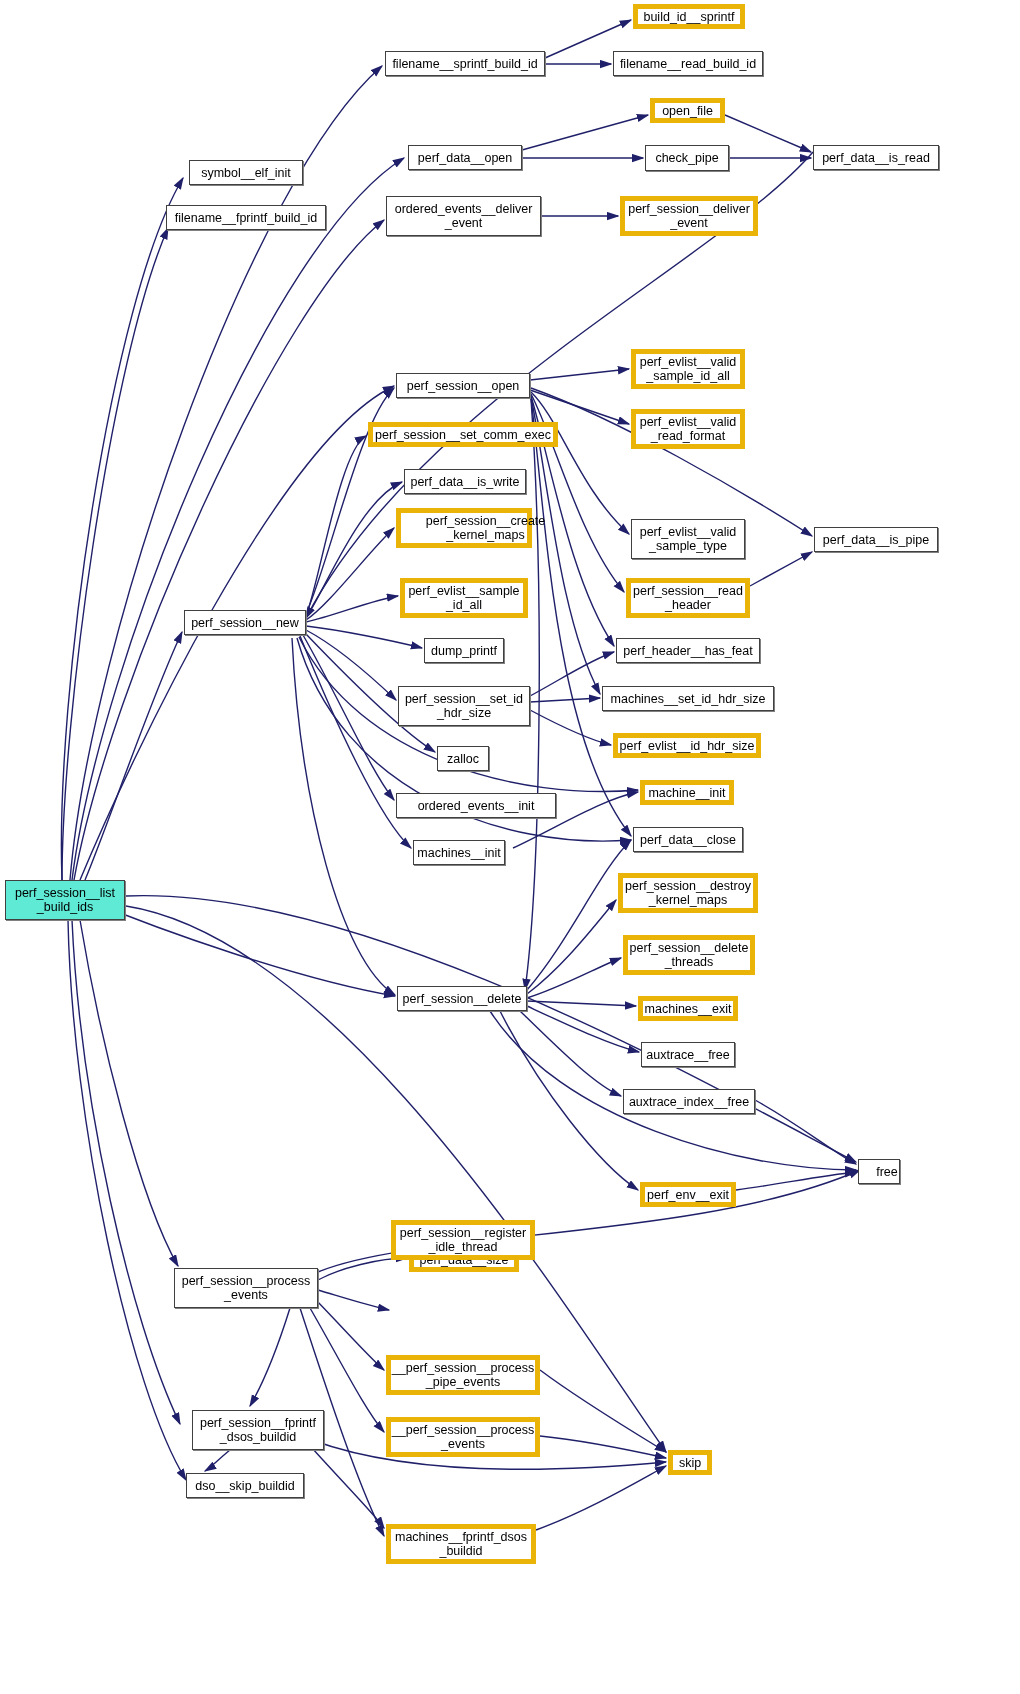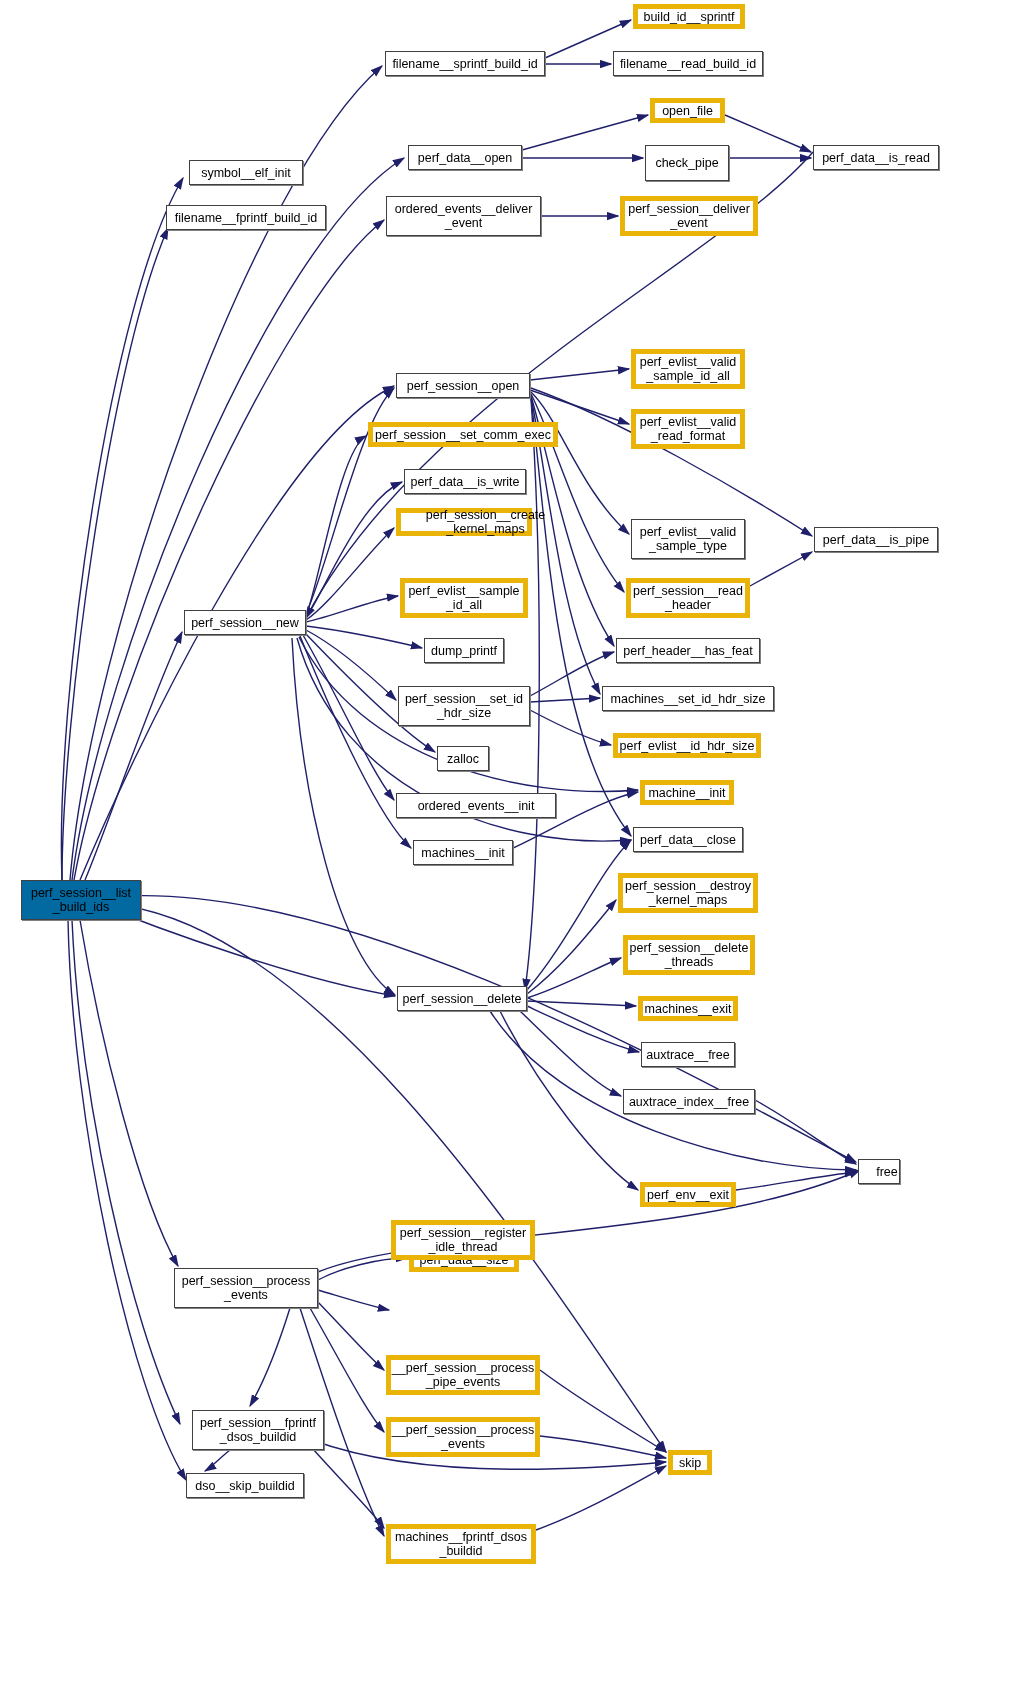--- a/index.html
+++ b/index.html
@@ -39,23 +39,22 @@
   }
   .node.grey-border {
     border: 1px solid #404040;
     box-shadow: 1px 1px 0 0 #808080;
   }
   .node.red-border {
     border: 5px solid #eab308;
   }
   .node.root {
     border: 1px solid #404040;
-    background: #0369a1;
+    background: #5eead4;
     box-shadow: 1px 1px 0 0 #808080;
-    margin-left: 16px;
   }
 </style>
 </head>
 <body>
 
 <div id="canvas">
   <svg id="edges" viewBox="0 0 1020 1694" xmlns="http://www.w3.org/2000/svg">
     <defs>
       <marker id="arrow" markerWidth="9" markerHeight="9" refX="8" refY="3" orient="auto" markerUnits="strokeWidth">
         <path d="M0,0 L0,6 L9,3 z" fill="#20206a"></path>
@@ -138,52 +137,52 @@
   <div id="node-layer">
       <div class="node root" style="left: 5px; top: 880px; width: 120px; height: 40px;">perf_session__list
 _build_ids</div>
       <div class="node grey-border" style="left: 189px; top: 160px; width: 114px; height: 25px;">symbol__elf_init</div>
       <div class="node grey-border" style="left: 166px; top: 205px; width: 160px; height: 25px;">filename__fprintf_build_id</div>
       <div class="node grey-border" style="left: 385px; top: 51px; width: 160px; height: 25px;">filename__sprintf_build_id</div>
       <div class="node red-border" style="left: 633px; top: 4px; width: 112px; height: 25px;">build_id__sprintf</div>
       <div class="node grey-border" style="left: 613px; top: 51px; width: 150px; height: 25px;">filename__read_build_id</div>
       <div class="node grey-border" style="left: 408px; top: 145px; width: 114px; height: 25px;">perf_data__open</div>
       <div class="node red-border" style="left: 650px; top: 98px; width: 75px; height: 25px;">open_file</div>
-      <div class="node grey-border" style="left: 645px; top: 145px; width: 84px; height: 36px;">check_pipe</div>
+      <div class="node grey-border" style="left: 645px; top: 145px; width: 84px; height: 26px;">check_pipe</div>
       <div class="node grey-border" style="left: 813px; top: 145px; width: 126px; height: 25px;">perf_data__is_read</div>
       <div class="node grey-border" style="left: 386px; top: 196px; width: 155px; height: 40px;">ordered_events__deliver
 _event</div>
       <div class="node red-border" style="left: 620px; top: 196px; width: 138px; height: 40px;">perf_session__deliver
 _event</div>
       <div class="node grey-border" style="left: 396px; top: 373px; width: 134px; height: 25px;">perf_session__open</div>
       <div class="node red-border" style="left: 631px; top: 349px; width: 114px; height: 40px;">perf_evlist__valid
 _sample_id_all</div>
       <div class="node red-border" style="left: 631px; top: 409px; width: 114px; height: 40px;">perf_evlist__valid
 _read_format</div>
       <div class="node grey-border" style="left: 631px; top: 519px; width: 114px; height: 40px;">perf_evlist__valid
 _sample_type</div>
       <div class="node red-border" style="left: 626px; top: 578px; width: 124px; height: 40px;">perf_session__read
 _header</div>
       <div class="node grey-border" style="left: 814px; top: 527px; width: 124px; height: 25px;">perf_data__is_pipe</div>
       <div class="node red-border" style="left: 368px; top: 422px; width: 190px; height: 25px;">perf_session__set_comm_exec</div>
       <div class="node grey-border" style="left: 404px; top: 469px; width: 122px; height: 25px;">perf_data__is_write</div>
-      <div class="node red-border" style="left: 396px; top: 508px; width: 136px; height: 28px; padding-left: 46px;">perf_session__create
+      <div class="node red-border" style="left: 396px; top: 508px; width: 136px; height: 40px; padding-left: 46px;">perf_session__create
 _kernel_maps</div>
       <div class="node red-border" style="left: 400px; top: 578px; width: 128px; height: 40px;">perf_evlist__sample
 _id_all</div>
       <div class="node grey-border" style="left: 184px; top: 610px; width: 122px; height: 25px;">perf_session__new</div>
       <div class="node grey-border" style="left: 424px; top: 638px; width: 80px; height: 25px;">dump_printf</div>
       <div class="node grey-border" style="left: 398px; top: 686px; width: 132px; height: 40px;">perf_session__set_id
 _hdr_size</div>
       <div class="node grey-border" style="left: 616px; top: 638px; width: 144px; height: 25px;">perf_header__has_feat</div>
       <div class="node grey-border" style="left: 602px; top: 686px; width: 172px; height: 25px;">machines__set_id_hdr_size</div>
       <div class="node red-border" style="left: 613px; top: 733px; width: 148px; height: 25px;">perf_evlist__id_hdr_size</div>
       <div class="node grey-border" style="left: 437px; top: 746px; width: 52px; height: 25px;">zalloc</div>
       <div class="node grey-border" style="left: 396px; top: 793px; width: 160px; height: 25px;">ordered_events__init</div>
-      <div class="node grey-border" style="left: 413px; top: 840px; width: 100px; height: 25px;">machines__init</div>
+      <div class="node grey-border" style="left: 413px; top: 840px; width: 92px; height: 25px;">machines__init</div>
       <div class="node red-border" style="left: 640px; top: 780px; width: 94px; height: 25px;">machine__init</div>
       <div class="node grey-border" style="left: 633px; top: 827px; width: 110px; height: 25px;">perf_data__close</div>
       <div class="node red-border" style="left: 618px; top: 873px; width: 140px; height: 40px;">perf_session__destroy
 _kernel_maps</div>
       <div class="node red-border" style="left: 623px; top: 935px; width: 132px; height: 40px;">perf_session__delete
 _threads</div>
       <div class="node grey-border" style="left: 397px; top: 986px; width: 130px; height: 25px;">perf_session__delete</div>
       <div class="node red-border" style="left: 638px; top: 996px; width: 100px; height: 25px;">machines__exit</div>
       <div class="node grey-border" style="left: 641px; top: 1042px; width: 94px; height: 25px;">auxtrace__free</div>
       <div class="node grey-border" style="left: 623px; top: 1089px; width: 132px; height: 25px;">auxtrace_index__free</div>

